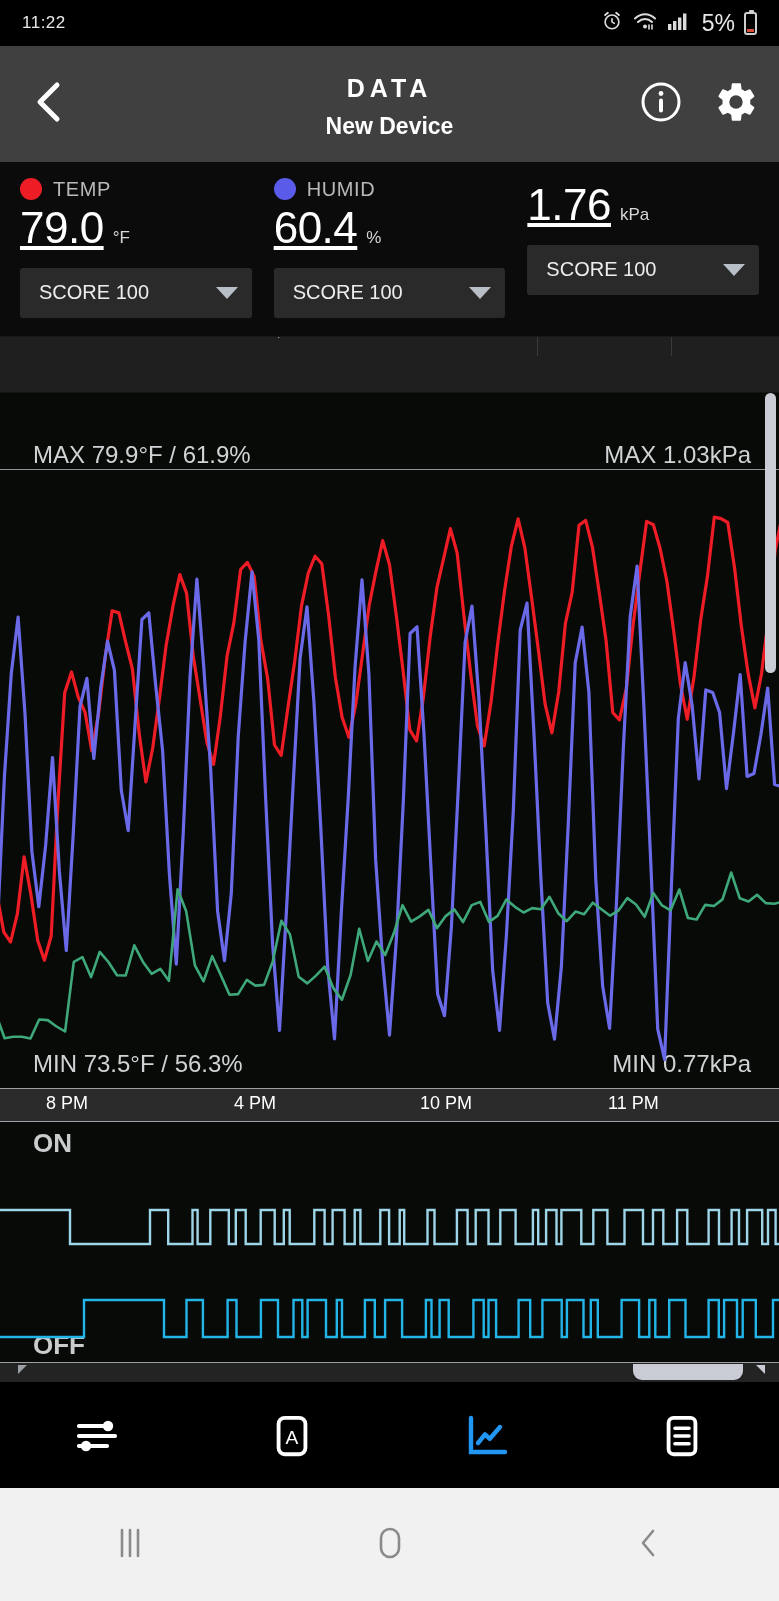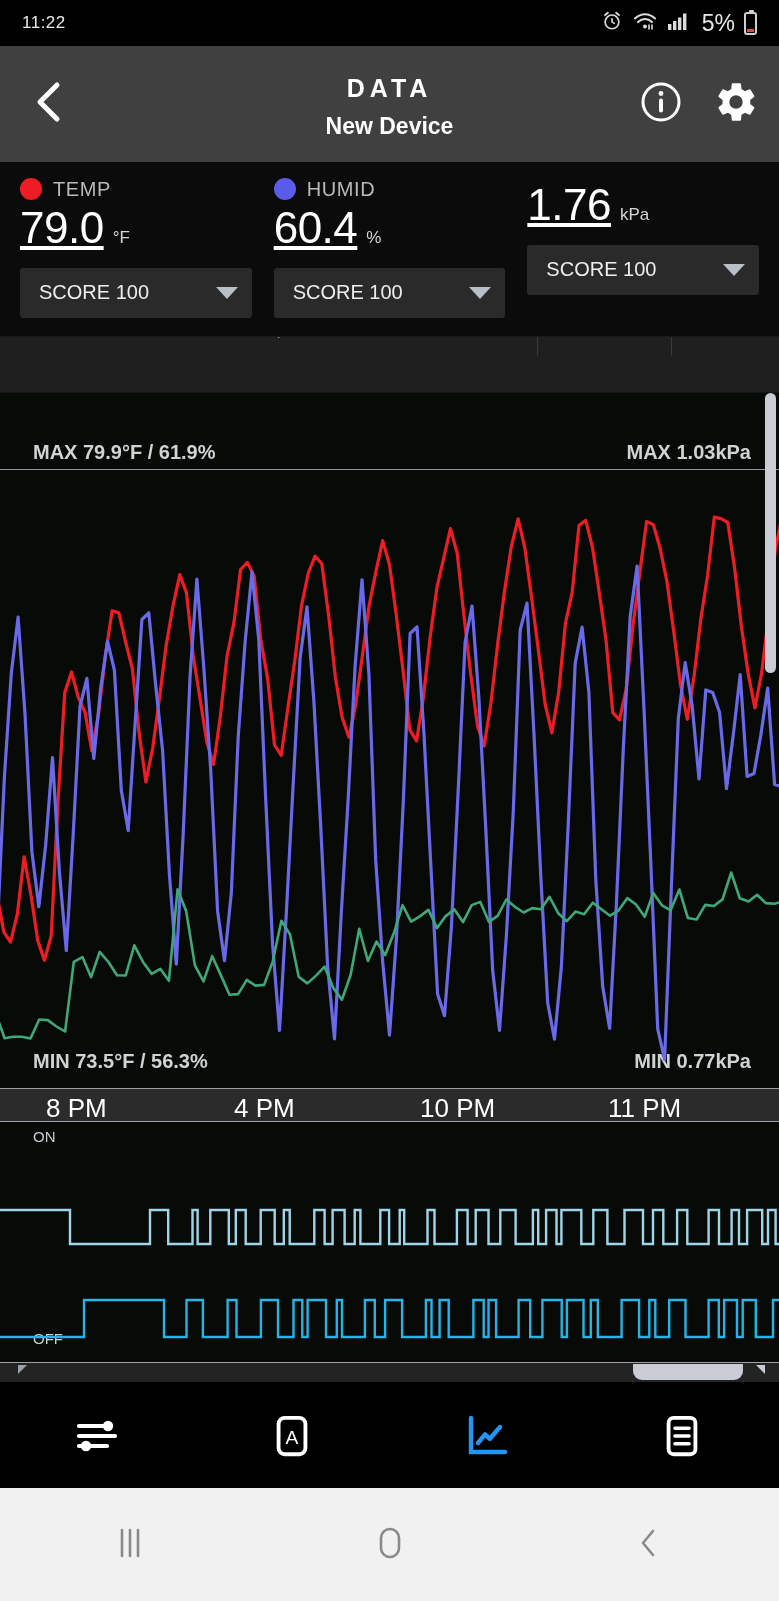--- a/index.html
+++ b/index.html
@@ -85,37 +85,37 @@
   .cell.c1 { width:538px; border-right:1px solid #3a3a3a; }
   .cell.c2 { width:134px; border-right:1px solid #3a3a3a; gap:6px; }
   .cell.c3 { flex:1; font-size:15px; }
 
   
   .chartwrap { position:relative; background:#050805; }
   .analog { position:relative; height:695px; width:100%;
             background:#070a07; overflow:hidden; }
   .hline { position:absolute; left:0; right:0; height:1px; background:#8d9598; }
   .minmax {
-    position:absolute; font-size:20px; color:#cfd3d4; white-space:nowrap;font-weight:bold;
+    position:absolute; font-size:24px; color:#cfd3d4; white-space:nowrap;
   }
   .minmax.left { left:33px; }
   .minmax.right { right:28px; }
 
   .timeaxis {
     height:34px; background:#2b2b2b; position:relative;
     border-top:1px solid #9aa0a3; border-bottom:1px solid #9aa0a3;
   }
   .tick {
-    position:absolute; top:4px; font-size:26px; color:#fff;
+    position:absolute; top:4px; font-size:18px; color:#fff;
   }
 
   .digital {
     position:relative; height:240px; background:#070a07; overflow:hidden;
   }
-  .onoff { position:absolute; font-size:15px; color:#c8cccd; }
+  .onoff { position:absolute; font-size:26px; color:#c8cccd;font-weight:bold; }
 
   
   .vscroll {
     position:absolute; right:3px; top:0; width:11px; height:280px;
     background:#c9ccd4; border-radius:6px; z-index:5;
   }
   
   .hscroll {
     height:20px; background:#232323; position:relative;
     border-top:1px solid #9aa0a3;

